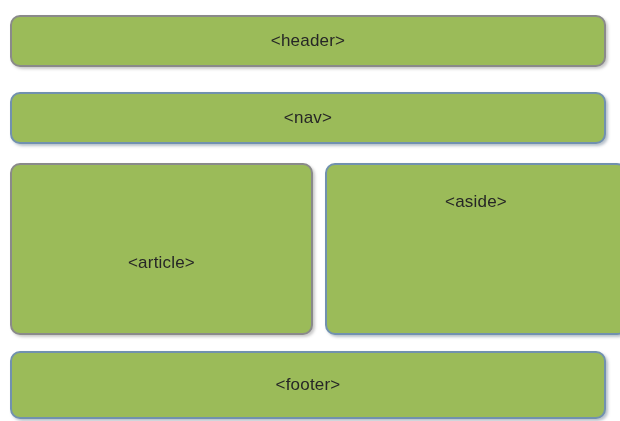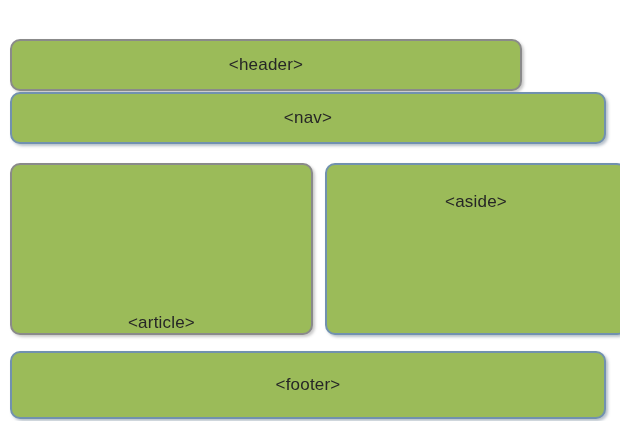--- a/index.html
+++ b/index.html
@@ -29,25 +29,25 @@
   .fill-green { background: #9bbb59; }
   .fill-light { background: #d7e3bc; }
   .border-gray {
     border: 2px solid #8a8a8a;
     box-shadow: 2px 2px 3px rgba(135,135,135,0.45);
   }
   .border-blue {
     border: 2px solid #7191af;
     box-shadow: 2px 2px 3px rgba(110,130,150,0.5);
   }
-  .box-header { left: 10px; top: 39px;  width: 512px; height: 52px; }
+  .box-header { left: 10px; top: 15px;  width: 596px; height: 52px; }
   .box-nav    { left: 10px; top: 92px;  width: 596px; height: 52px; align-items: center; }
   .box-article{
     left: 10px; top: 163px; width: 303px; height: 172px;
-    align-items: flex-end; padding-top: 27px;
+    align-items: center; padding-top: 27px;
   }
   .box-aside  {
     left: 325px; top: 163px; width: 302px; height: 172px;
     align-items: flex-start; padding-top: 27px;
   }
   .box-section{
     left: 51px; top: 90px; width: 207px; height: 52px;
     align-items: center; padding-top: 0;
   }
   .box-footer { left: 10px; top: 351px; width: 596px; height: 68px; }

